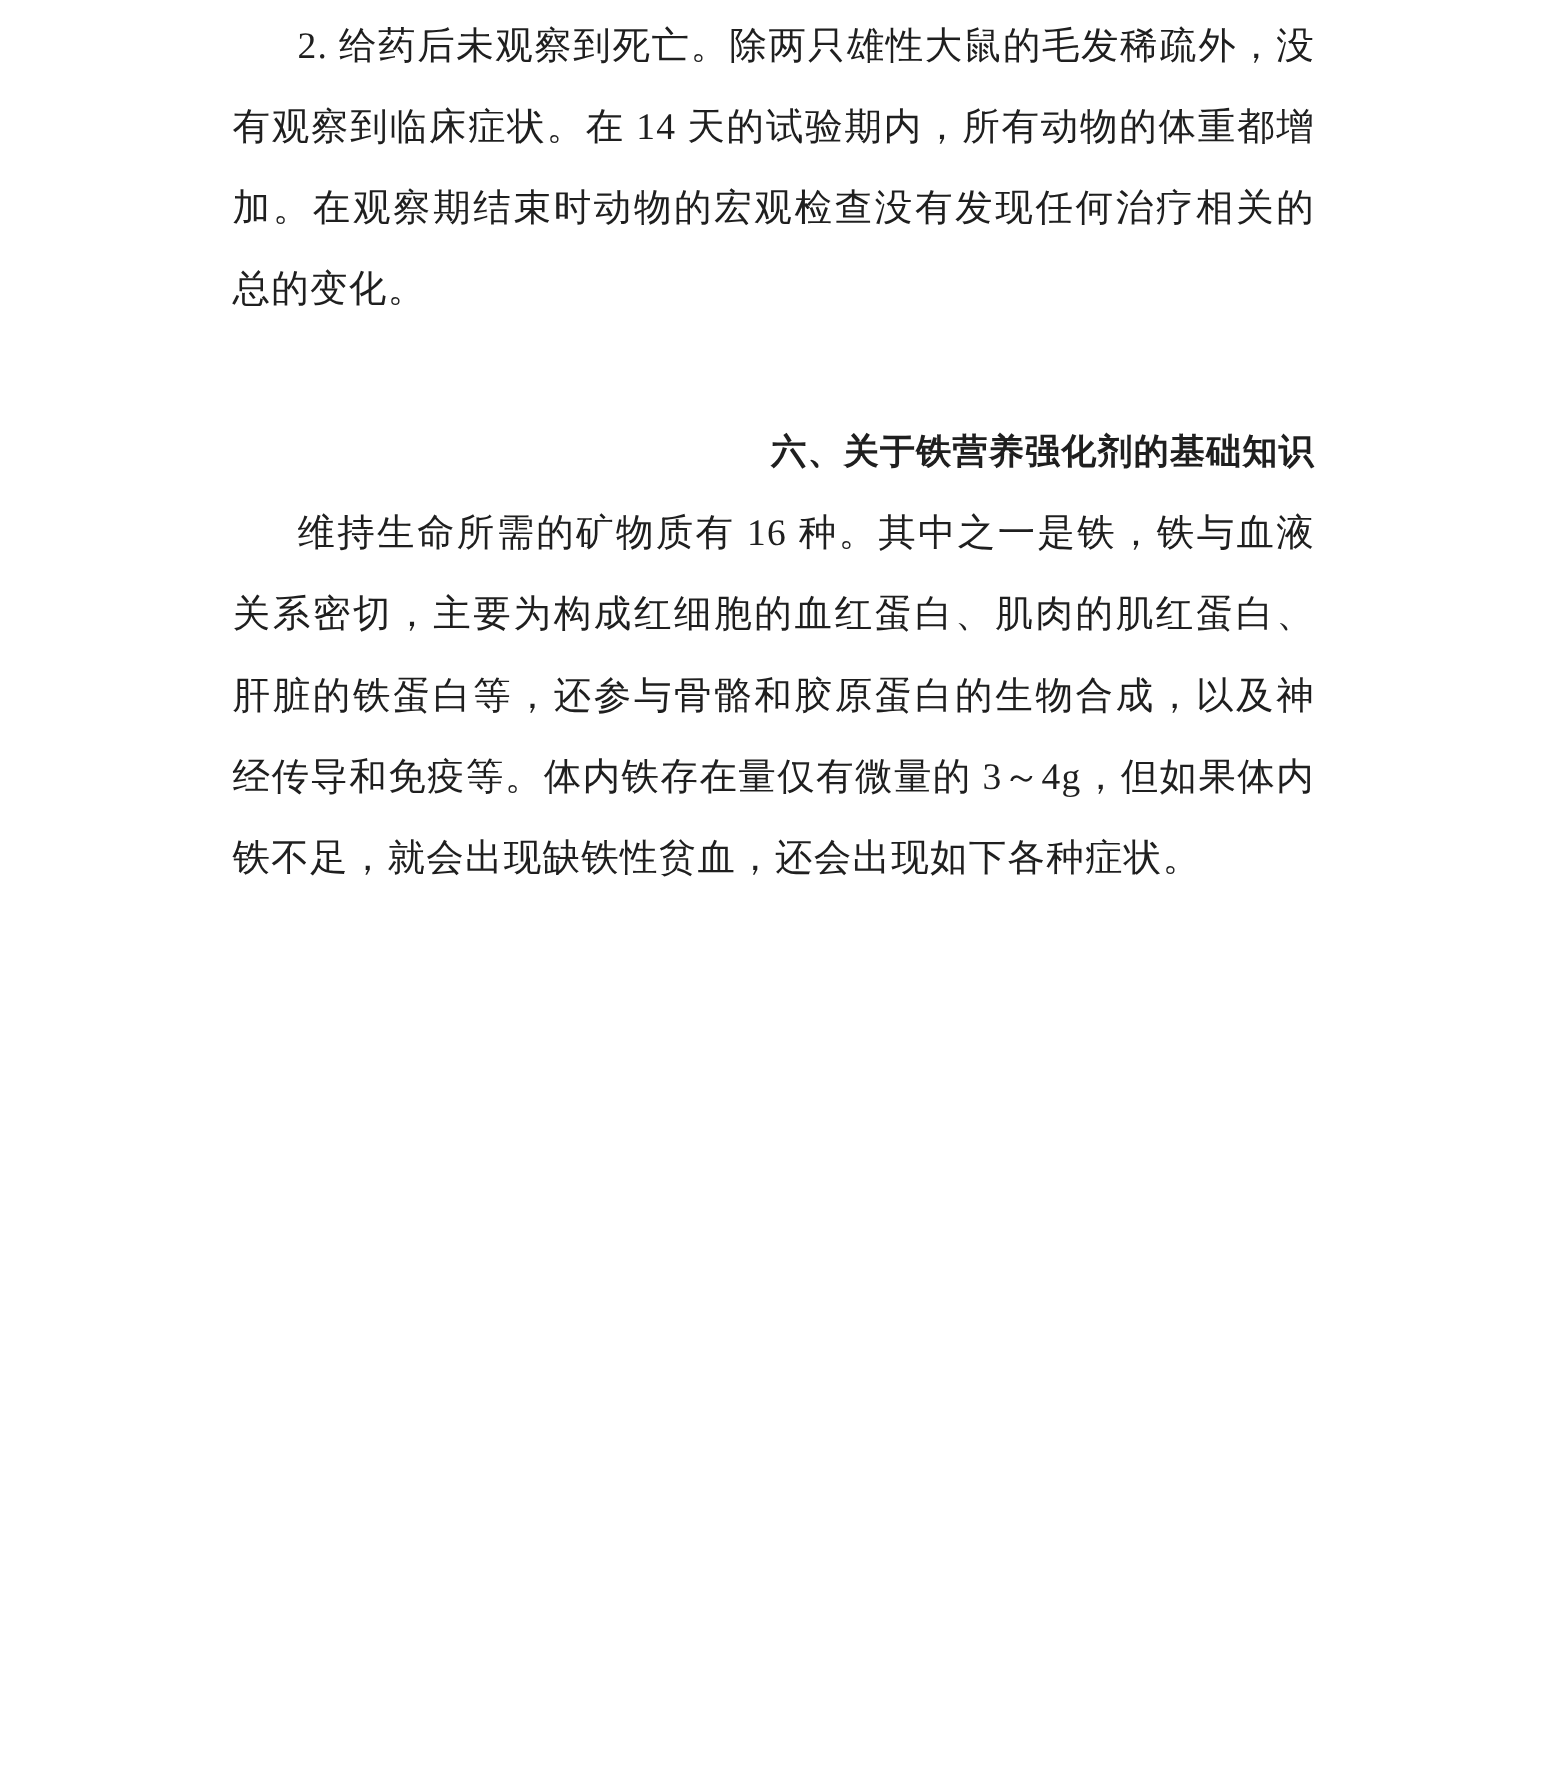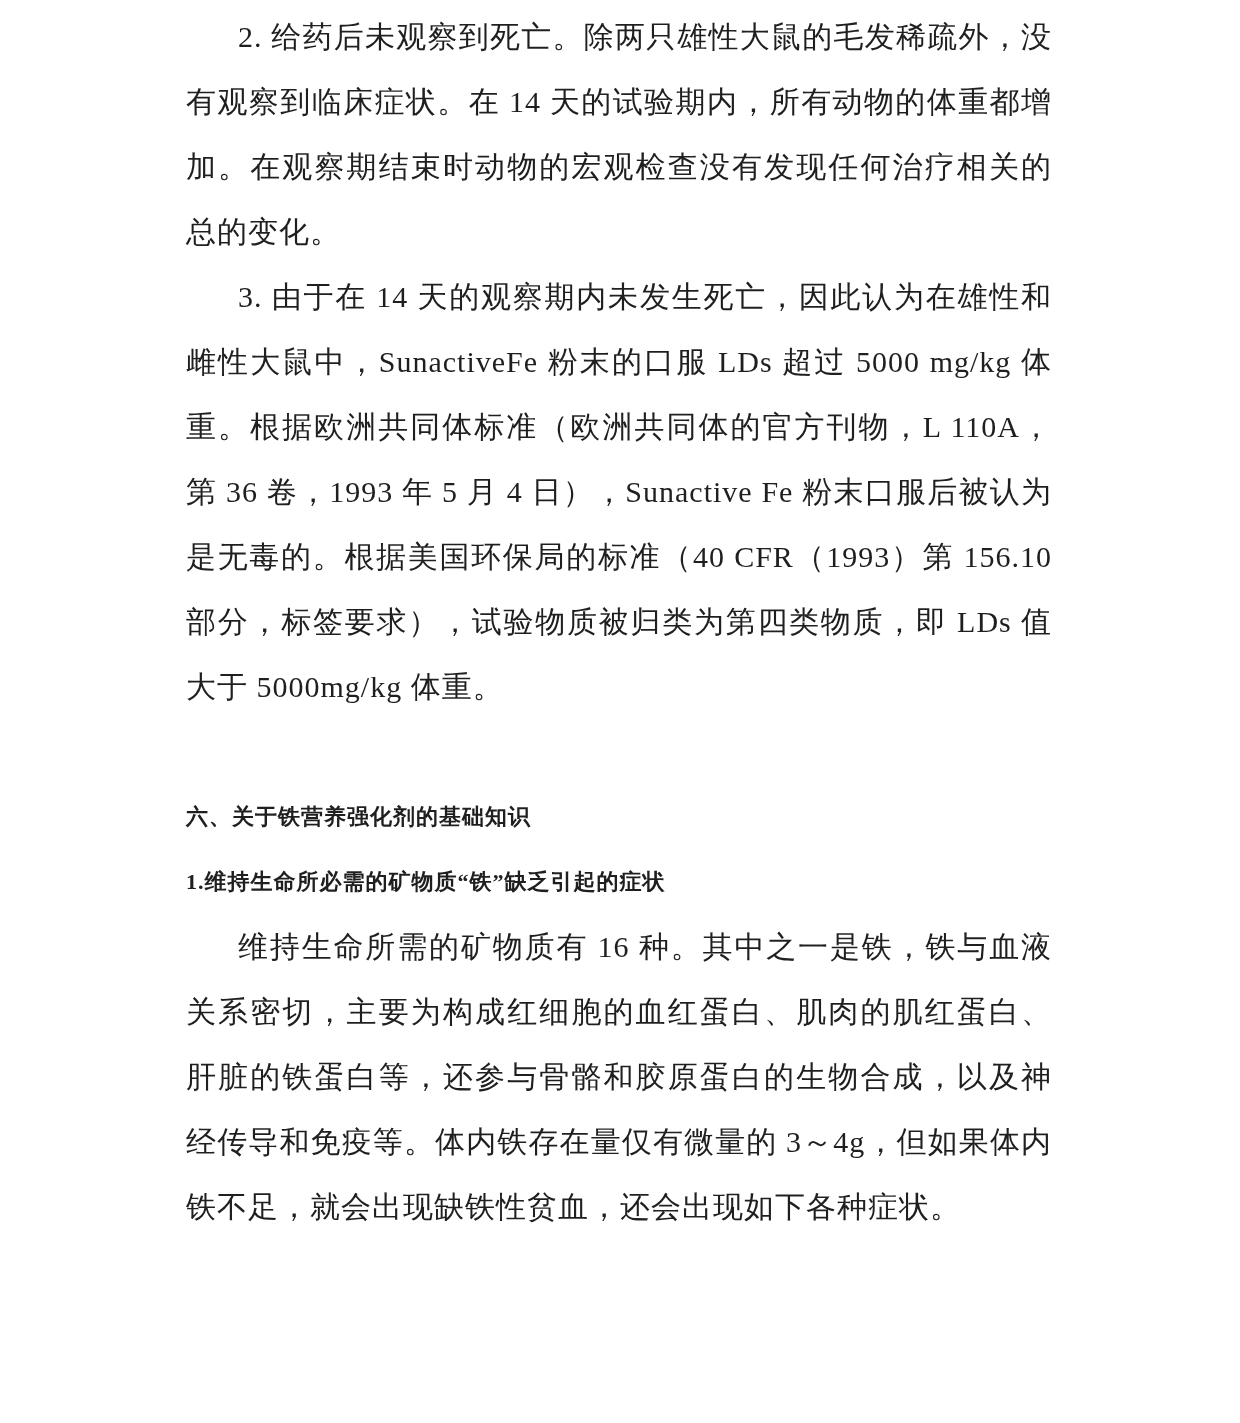--- a/index.html
+++ b/index.html
@@ -25,40 +25,39 @@
     line-height: 65px;
     margin: 0;
     text-align: justify;
     text-justify: inter-character;
     text-indent: 52px;
     letter-spacing: 1px;
     word-break: break-all;
   }
   .blank-line { height: 65px; }
   .heading {
-    font-size: 22px;
+    font-size: 28px;
     font-weight: bold;
     line-height: 65px;
     margin: 0;
     letter-spacing: 1px;
+    text-align: right;
   }
 </style>
 </head>
 <body>
 
 <div class="page">
   <div class="content">
 
     <p class="par">2. 给药后未观察到死亡。除两只雄性大鼠的毛发稀疏外，没有观察到临床症状。在 14 天的试验期内，所有动物的体重都增加。在观察期结束时动物的宏观检查没有发现任何治疗相关的总的变化。</p>
 
-    <p class="par">3. 由于在 14 天的观察期内未发生死亡，因此认为在雄性和雌性大鼠中，SunactiveFe 粉末的口服 LDs 超过 5000 mg/kg 体重。根据欧洲共同体标准（欧洲共同体的官方刊物，L 110A，第 36 卷，1993 年 5 月 4 日），Sunactive Fe 粉末口服后被认为是无毒的。根据美国环保局的标准（40 CFR（1993）第 156.10 部分，标签要求），试验物质被归类为第四类物质，即 LDs 值大于 5000mg/kg 体重。</p>
 
     <div class="blank-line"></div>
 
     <h2 class="heading">六、关于铁营养强化剂的基础知识</h2>
 
-    <h3 class="heading">1.维持生命所必需的矿物质“铁”缺乏引起的症状</h3>
 
 
     <p class="par">维持生命所需的矿物质有 16 种。其中之一是铁，铁与血液关系密切，主要为构成红细胞的血红蛋白、肌肉的肌红蛋白、肝脏的铁蛋白等，还参与骨骼和胶原蛋白的生物合成，以及神经传导和免疫等。体内铁存在量仅有微量的 3～4g，但如果体内铁不足，就会出现缺铁性贫血，还会出现如下各种症状。</p>
 
   </div>
 </div>
 
 </body></html>

